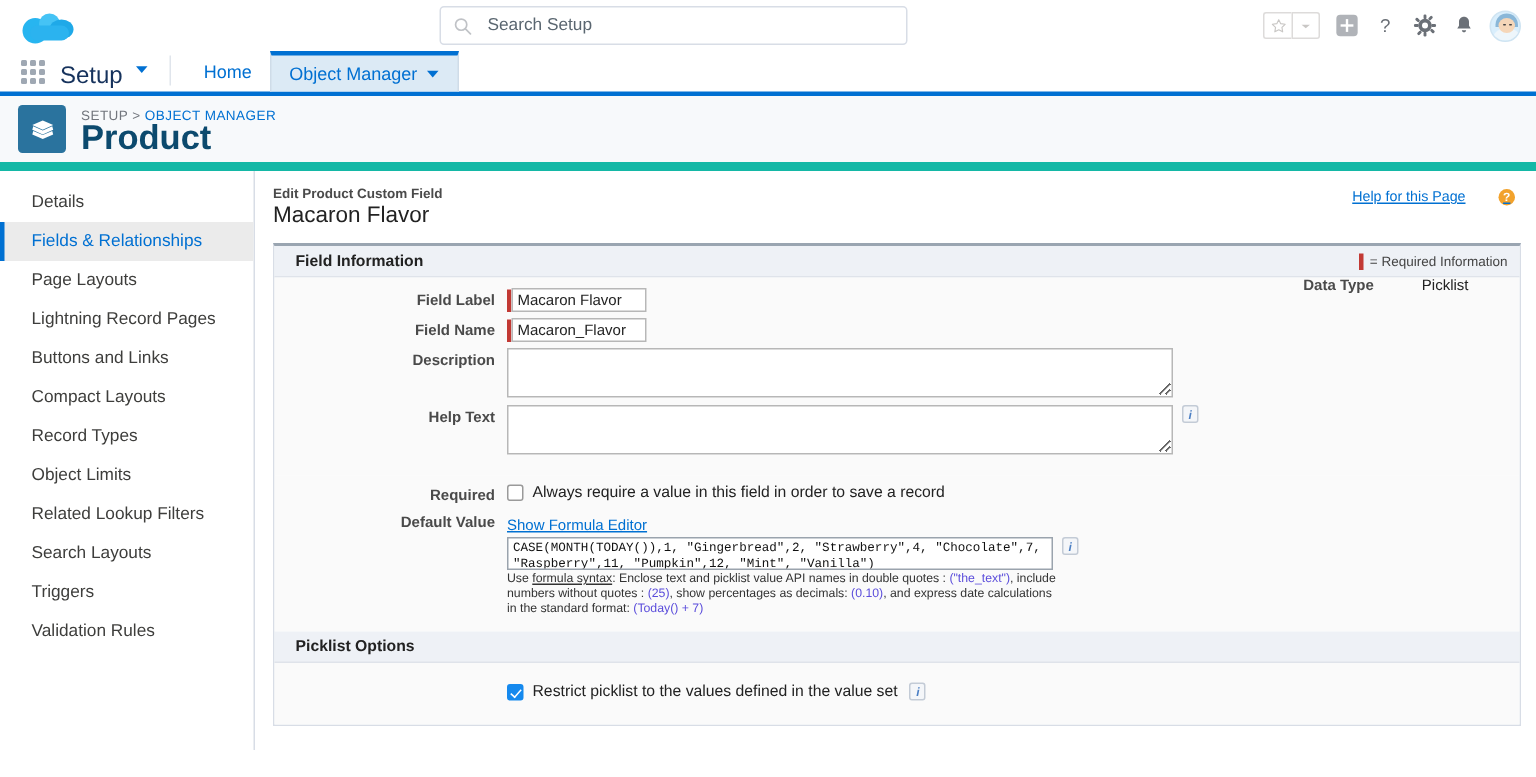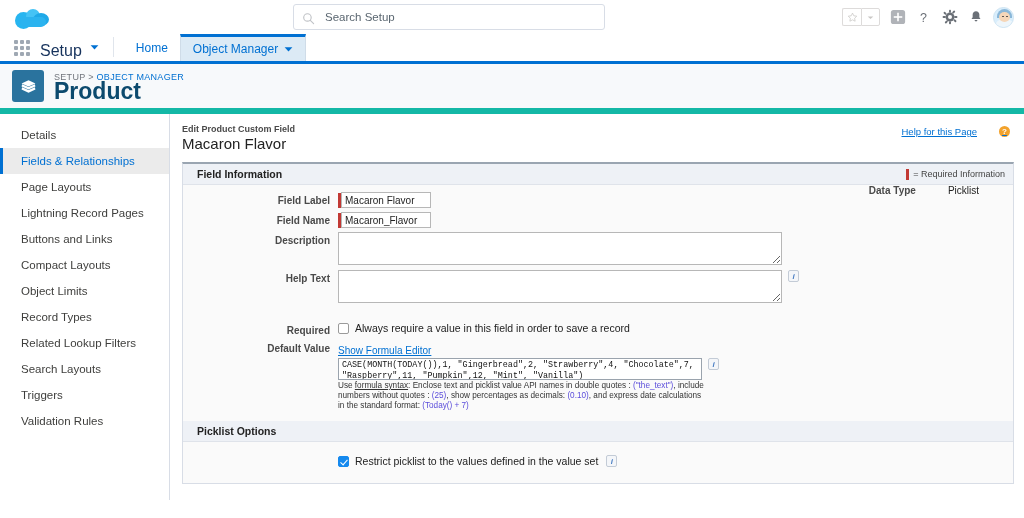--- a/index.html
+++ b/index.html
@@ -392,24 +392,24 @@
     <div class="side-item">
         <span>Lightning Record Pages</span>
       </div>
     <div class="side-item">
         <span>Buttons and Links</span>
       </div>
     <div class="side-item">
         <span>Compact Layouts</span>
       </div>
     <div class="side-item">
+        <span>Record Types</span>
+      </div>
+    <div class="side-item">
         <span>Object Limits</span>
-      </div>
-    <div class="side-item">
-        <span>Record Types</span>
       </div>
     <div class="side-item">
         <span>Related Lookup Filters</span>
       </div>
     <div class="side-item">
         <span>Search Layouts</span>
       </div>
     <div class="side-item">
         <span>Triggers</span>
       </div>

